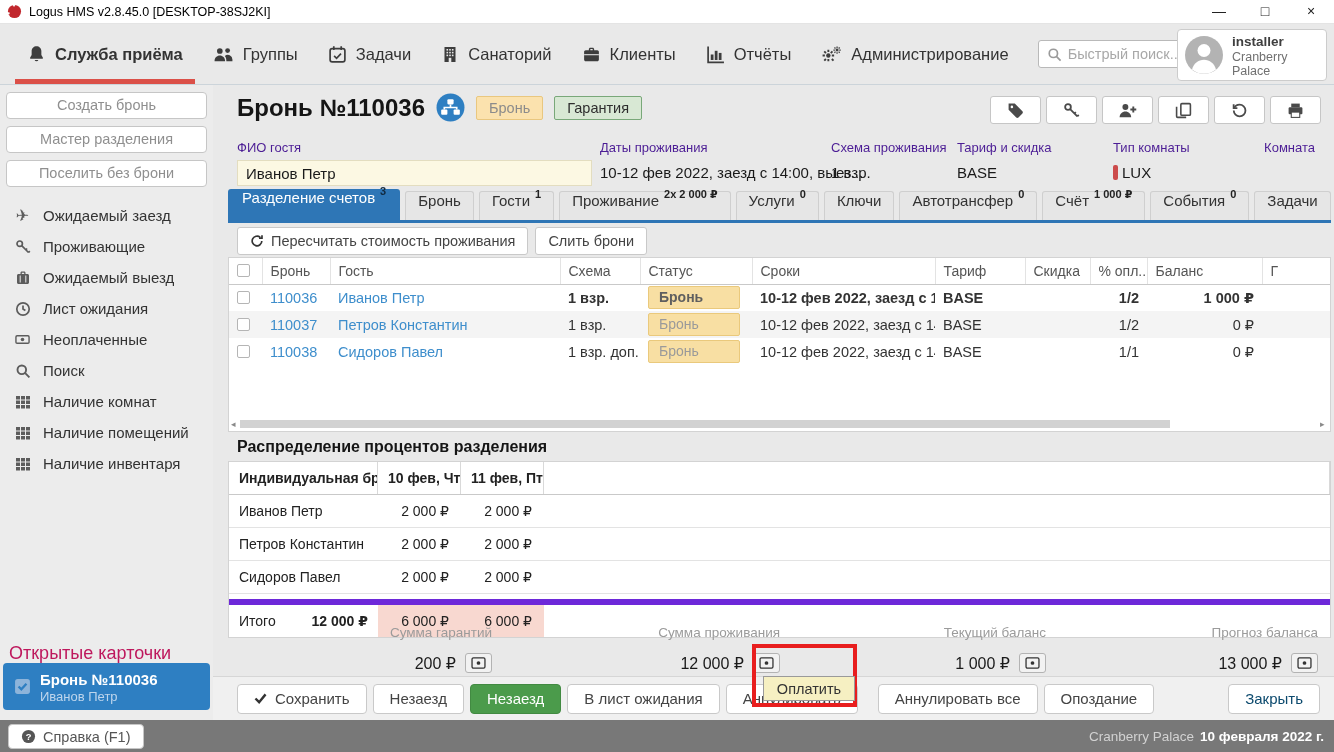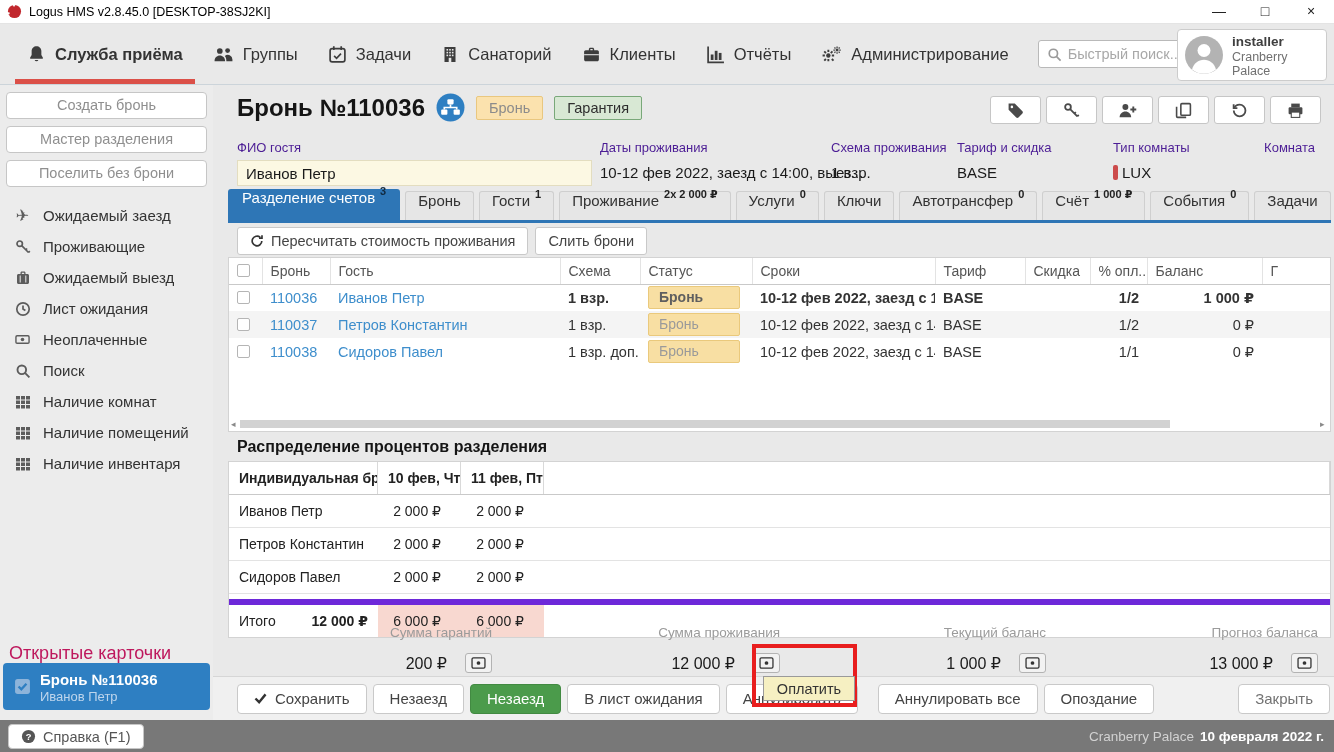--- a/index.html
+++ b/index.html
@@ -89,39 +89,39 @@
 
 .splittitle{position:absolute;top:353px;left:24px;font-size:16px;font-weight:bold;color:#151515}
 .splitpanel{position:absolute;top:376px;left:15px;width:1103px;background:#fff;border:1px solid #d3d3d3}
 .sp-row{display:flex;border-bottom:1px solid #e3e3e3}
 .sp-row.hdr{border-bottom:1px solid #c9c9c9;font-weight:bold}
 .sp-row.hdr .c{border-right:1px solid #d9d9d9}
 .sp-gap{height:5px}
 .sp-row.total{border-top:6px solid #6d28d9;border-bottom:none}
 .sp-row .c{padding:8px 10px;font-size:14px;color:#222;overflow:hidden;white-space:nowrap}
 .c.c1{width:149px;display:flex;justify-content:space-between}
-.c.c2,.c.c3{width:83px;text-align:right;padding-right:20px}
+.c.c2,.c.c3{width:83px;text-align:right;padding-right:12px}
 .c.cf{flex:1}
 .pink{background:#f8d8d0}
 .total .sum{font-weight:bold}
 
 .summary{position:absolute;top:540px;left:15px;width:1103px;display:flex}
 .sumcol{flex:1;display:flex;flex-direction:column;align-items:flex-end}
 .sumcol:nth-child(1){padding-right:24px}
 .sumcol:nth-child(2){padding-right:2px}
 .sumcol:nth-child(3){padding-right:8px}
 .sumcol:nth-child(4){padding-right:13px}
 .sumlbl{font-size:13.5px;color:#9b9b9b;margin-bottom:13px}
-.sumval{display:flex;align-items:center;gap:18px;font-size:16px;color:#1a1a1a}
+.sumval{display:flex;align-items:center;gap:9px;font-size:16px;color:#1a1a1a}
 .money-btn{width:27px;height:20px;background:#f2f2f2;border:1px solid #b3b3b3;border-radius:3px;display:flex;align-items:center;justify-content:center;color:#333;cursor:pointer}
 
 .footer{position:absolute;left:0;right:0;bottom:0;height:44px;background:#f0f0f0;border-top:1px solid #d6d6d6;display:flex;align-items:center;padding-left:24px;gap:6px}
 .fbtn{height:30px;background:#fff;border:1px solid #c9c9c9;border-radius:4px;padding:0 16px;font-size:15px;color:#444;display:flex;align-items:center;gap:8px;cursor:pointer;white-space:nowrap}
 .fbtn.green{background:#4b9b4b;border-color:#428a42;color:#fff;font-weight:normal}
-.fbtn.linkc{color:#737373;margin-left:auto;margin-right:4px}
+.fbtn.linkc{color:#0c4a6e;margin-left:auto;margin-right:14px}
 .fbtn.gapL{margin-left:14px}
 
 .redbox{position:absolute;left:539px;top:559px;width:105px;height:63px;border:4px solid #e81e1e;z-index:30;pointer-events:none}
 .tooltip{position:absolute;left:550px;top:591px;width:92px;height:25px;background:#f6f0c2;border:1px solid #9a9a9a;z-index:31;font-size:14.5px;color:#333;display:flex;align-items:center;justify-content:center}
 </style>
 </head>
 <body>
 
 <div class="titlebar">
   <span>

